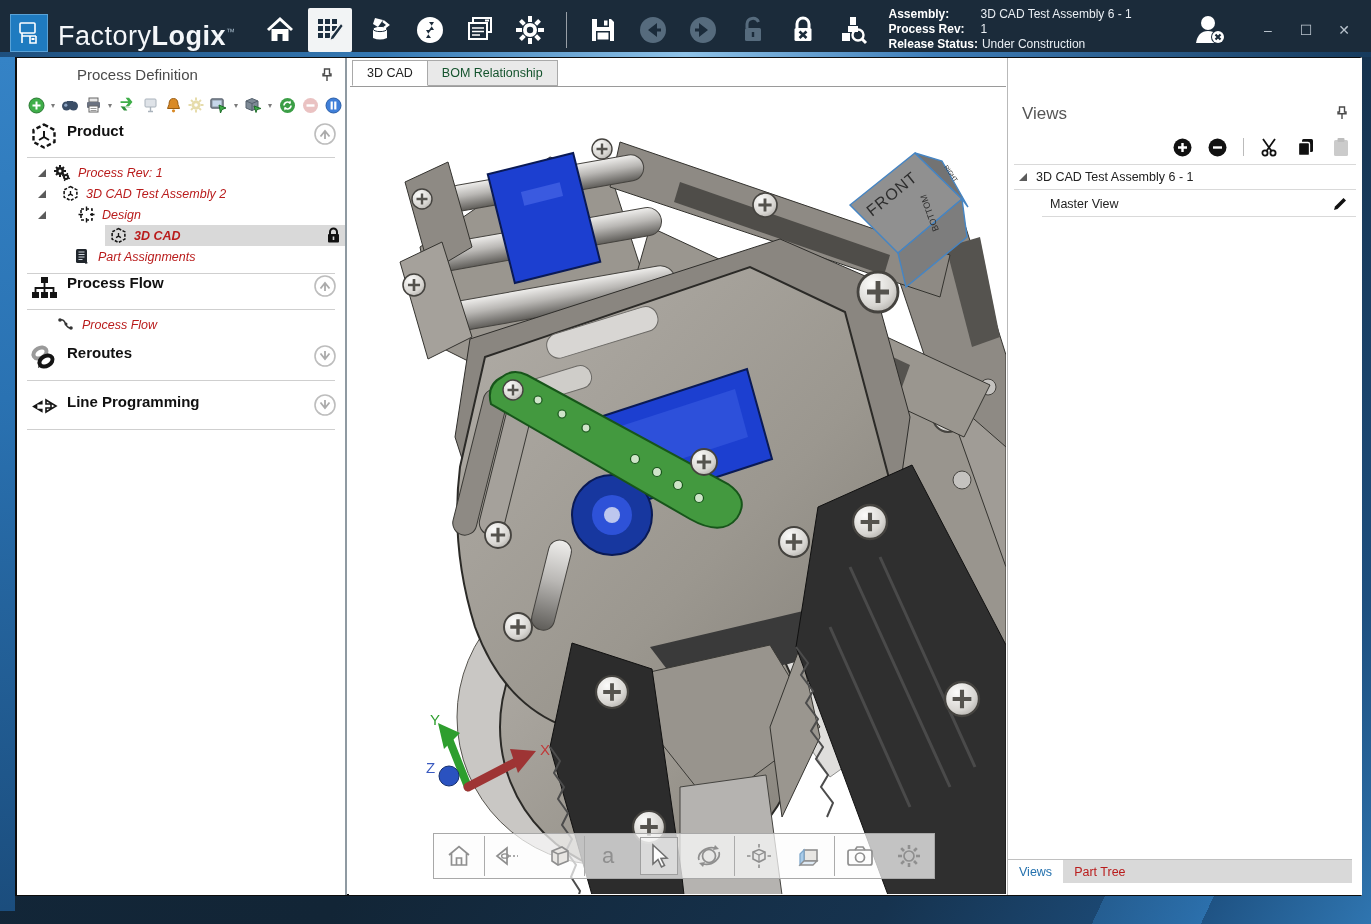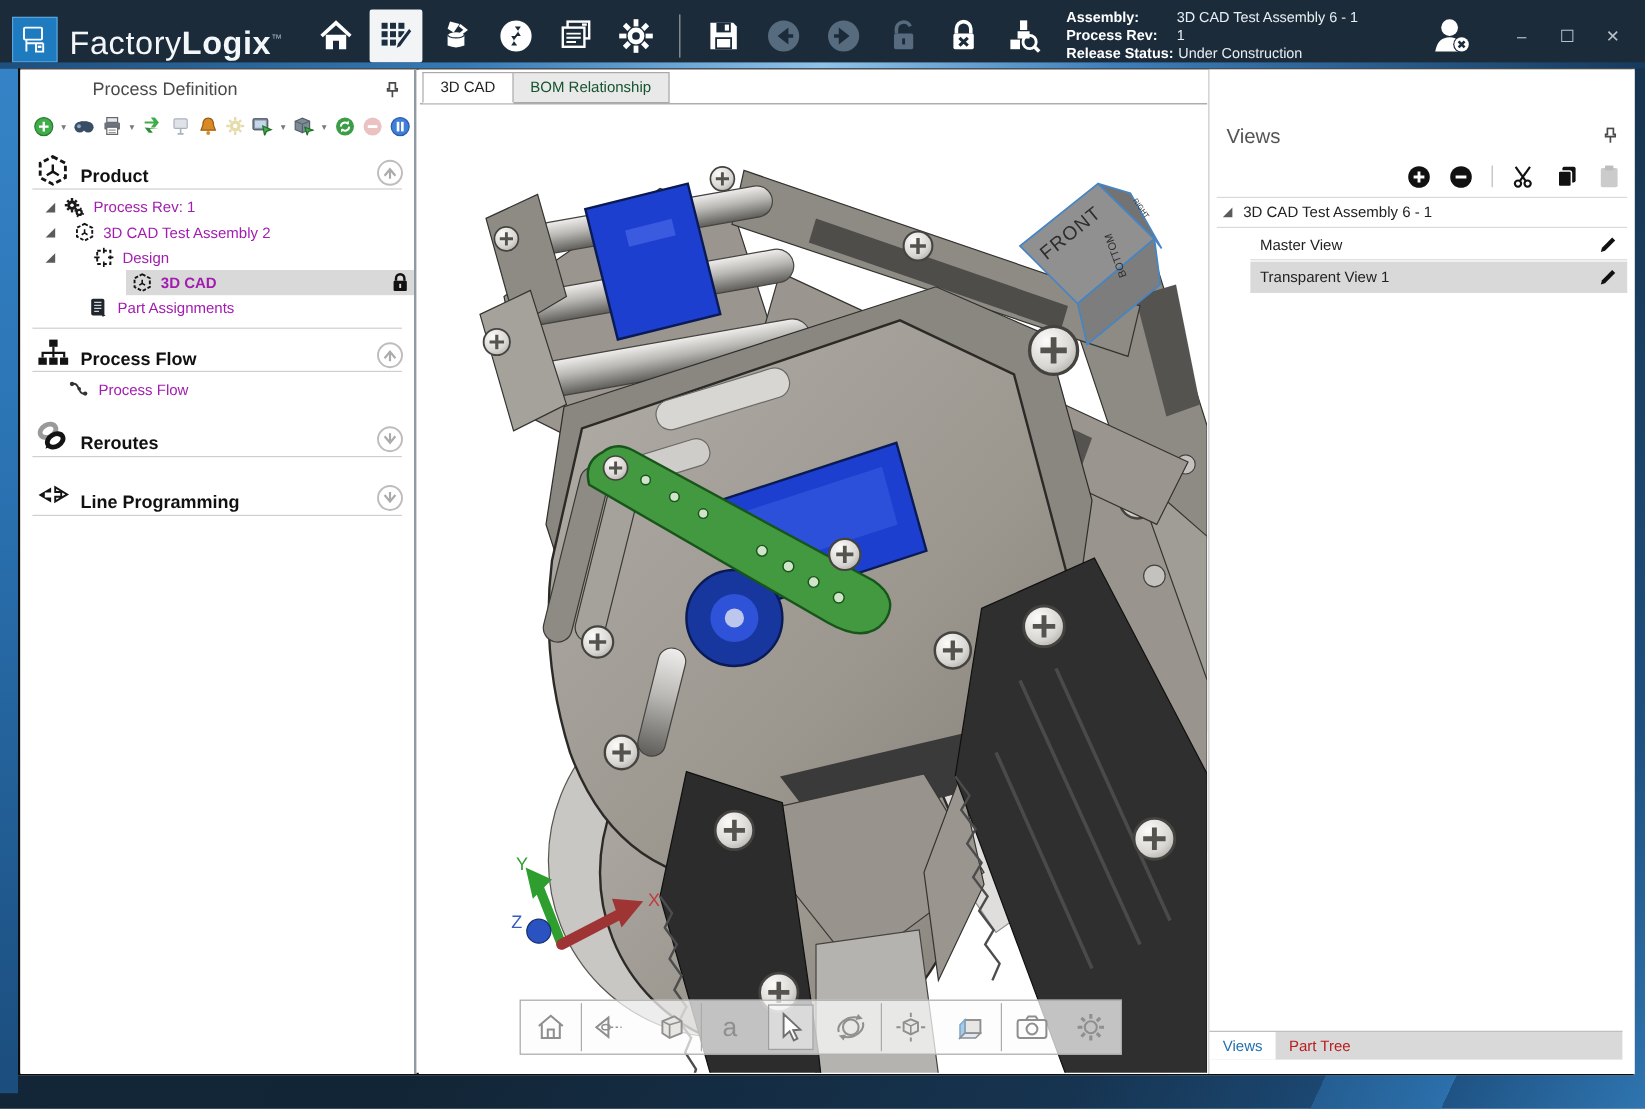--- a/index.html
+++ b/index.html
@@ -36,26 +36,26 @@
     border-left:2px solid #0d0d0d; border-bottom:2px solid #0d0d0d; border-right:2px solid #9f9f9f; border-top:1px solid #0d0d0d; }
   .leftframe { position:absolute; left:0; top:57px; width:15px; height:854px;
     background:linear-gradient(180deg,#3583c6 0%,#2a72b2 40%,#1b4d7d 100%); }
 
   
   .lpanel { position:absolute; left:0; top:0; width:330px; height:837px; background:#fff; border-right:2px solid #8f9aa2; }
   .lp-title { position:absolute; left:12px; top:8px; font-size:15px; color:#4a4a4a;margin-left:48px; }
   .lp-toolbar { position:absolute; left:10px; top:36px; display:flex; align-items:center; gap:5px; height:22px; }
   .lp-toolbar .caret { font-size:8px; color:#7a7a7a; margin:0 1px; }
   .micon { width:18px; height:18px; display:inline-flex; align-items:center; justify-content:center; }
-  .sec-head { position:absolute; left:0; width:330px; height:34px; display:flex; align-items:flex-end; }
+  .sec-head { position:absolute; left:0; width:330px; height:34px; display:flex; align-items:flex-start; }
   .sec-head .sicon { width:30px; height:28px; margin-left:12px; display:flex; align-items:center; justify-content:center; }
   .sec-head .slabel { font-size:15px; font-weight:bold; color:#111; margin-left:8px; }
   .sec-btn { position:absolute; right:10px; width:24px; height:24px; }
   .divider { position:absolute; left:10px; width:308px; height:1px; background:#cfcfcf; }
-  .trow { position:absolute; height:21px; display:flex; align-items:center; font-size:12.5px; color:#a21caf; }
+  .trow { position:absolute; height:21px; display:flex; align-items:center; font-size:12.5px; color:#b91c1c;font-style:italic; }
   .trow .exp { width:10px; height:10px; margin-right:6px; }
   .trow .ticon { width:18px; height:18px; margin-right:7px; display:flex; align-items:center; justify-content:center; }
   .trow.sel { background:#d9d9d9; font-weight:bold; }
   .lockwrap { position:absolute; right:4px; top:2px; }
 
   
   .main { position:absolute; left:332px; top:0; width:1013px; height:837px; background:#fff; }
   .tabs { position:absolute; left:3px; top:2px; display:flex; height:26px; }
   .tab { padding:0 14px; display:flex; align-items:center; font-size:12.5px; color:#14532d; border:1px solid #a9a9a9; background:#e9e9e9; margin-right:-1px; }
   .tab.active { background:#fff; border-bottom:1px solid #fff; z-index:2; color:#222; }
@@ -796,28 +796,20 @@
         <span>3D CAD Test Assembly 6 - 1</span>
       </div>
       <div class="vrow" style="top:133px;left:34px;width:314px">
         <span style="margin-left:8px">Master View</span>
         <span class="pencil">
             <svg width="16" height="16" viewBox="0 0 16 16">
               <path d="M2 14 L3 10.5 L11.5 2 L14 4.5 L5.5 13 Z" fill="#111"></path>
             </svg>
           </span>
       </div>
-      <div class="vrow sel" style="top:160px;left:34px;width:314px">
-        <span style="margin-left:8px">Transparent View 1</span>
-        <span class="pencil">
-            <svg width="16" height="16" viewBox="0 0 16 16">
-              <path d="M2 14 L3 10.5 L11.5 2 L14 4.5 L5.5 13 Z" fill="#111"></path>
-            </svg>
-          </span>
-      </div>
 
       <div class="vtab-strip">
         <div class="vtab active">
             <span>Views</span>
           </div>
         <div class="vtab">
             <span>Part Tree</span>
           </div>
       </div>
     </div>

